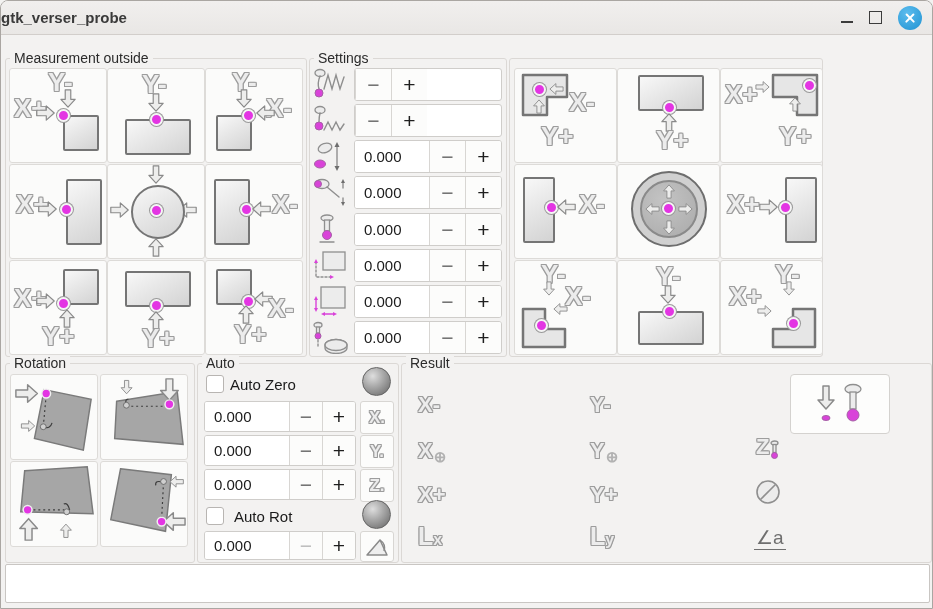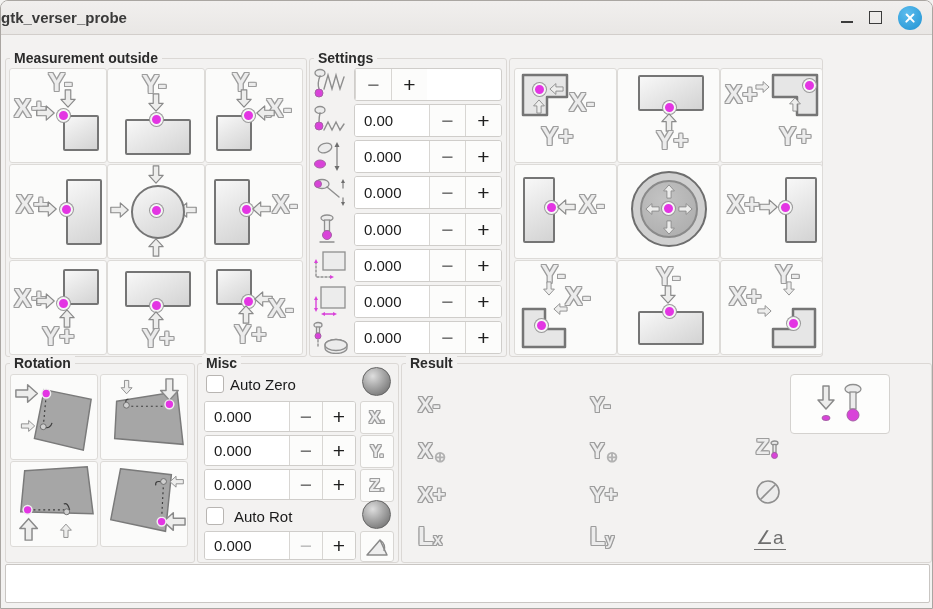--- a/index.html
+++ b/index.html
@@ -15,21 +15,21 @@
   .winctl{position:absolute;right:10px;top:0;height:33px;display:flex;align-items:center;gap:16px}
   .minbar{display:block;width:12px;height:2px;background:#3c3c3c;margin-top:8px}
   .maxbox{display:block;width:11px;height:11px;border:1.5px solid #3c3c3c;background:transparent}
   .closebtn{width:24px;height:24px;border-radius:50%;position:relative;
             background:radial-gradient(circle at 38% 30%,#5cbcee,#2f9dd9 75%)}
   .closebtn i{position:absolute;left:6px;top:11px;width:12px;height:2.4px;background:#fff;border-radius:1px}
   .closebtn i.c1{transform:rotate(45deg)} .closebtn i.c2{transform:rotate(-45deg)}
   
   .frame{position:absolute;border:1px solid #dbd8d5;border-radius:3px}
   .flabel{position:absolute;top:-9px;left:4px;background:#f3f2f1;padding:0 4px;
-          font-weight:bold;font-size:14px;color:#2b2b2b;white-space:nowrap}
+          font-weight:normal;font-size:14px;color:#2b2b2b;white-space:nowrap}
   
   .pbtn{position:absolute;background:#fbfbfa;border:1px solid #dddbd8;border-radius:3px}
   
   .ax{position:absolute;font-weight:bold;line-height:1;color:#ececec;
       text-shadow:-1px -1px 0 #9d9d9d,1px -1px 0 #9d9d9d,-1px 1px 0 #9d9d9d,1px 1px 0 #9d9d9d,
                   0 -1px 0 #9d9d9d,0 1px 0 #9d9d9d,-1px 0 0 #9d9d9d,1px 0 0 #9d9d9d}
   .ax26{font-size:26px}.ax22{font-size:22px}.ax17{font-size:17px;position:static}
   
   .arrp{fill:#ededec;stroke:#8a8a8a;stroke-width:1.5;stroke-linejoin:round}
   
@@ -203,21 +203,20 @@
 
   <div class="abs" style="left:1px;top:45px;width:42px;height:33px">
     <svg width="40" height="33" viewBox="0 0 40 33">
         <ellipse class="sicf" cx="9" cy="6" rx="5" ry="3.5"></ellipse>
         <path class="sic" d="M9 9 C8 13 8 16 8 18"></path>
         <circle class="mag" cx="8" cy="22" r="4"></circle>
         <path class="sic" d="M13 26 L17 18 L21 26 L25 18 L29 26 L33 20"></path>
       </svg>
   </div>
   <div class="spin" style="left:44px;top:45px;width:148px;height:33px">
-    <input value="0.00" style="">
     <span class="sbtn minus">−</span>
     <span class="sbtn">+</span>
   </div>
 
   <div class="abs" style="left:1px;top:81px;width:42px;height:33px">
     <svg width="40" height="33" viewBox="0 0 40 33">
         <ellipse class="sicf" cx="14" cy="8" rx="7" ry="4.5" transform="rotate(-18 14 8)"></ellipse>
         <ellipse class="mag" cx="9" cy="24" rx="5.5" ry="4"></ellipse>
         <path class="sic" d="M26 5 V28"></path>
         <path d="M26 2 L23.5 7 H28.5 Z" fill="#6e6e6e"></path>
@@ -479,21 +478,21 @@
       <g transform="translate(63,50)">
           <path class="arrp" d="M1 10 L11 1 V6.5 H23 V13.5 H11 V19 Z"></path>
         </g>
       <circle cx="62" cy="60" r="4.5" fill="#e335e3" stroke="#f0f0f0" stroke-width="1.5"></circle>
       <circle cx="64" cy="19" r="3" fill="#cfcfcf" stroke="#6e6e6e"></circle>
     </svg>
   </div>
 </div>
 
 <div class="frame" style="left:196px;top:362px;width:200px;height:198px">
-  <span class="flabel">Misc</span>
+  <span class="flabel">Auto</span>
 
   <span class="check" style="left:8px;top:11px"></span>
   <span class="clabel" style="left:32px;top:12px">Auto Zero</span>
   <span class="led" style="left:164px;top:3px"></span>
 
   <div class="spin" style="left:6px;top:37px;width:152px;height:31px">
     <input value="0.000" style="">
     <span class="sbtn minus" style="width:32px">−</span>
     <span class="sbtn" style="width:32px">+</span>
   </div>

